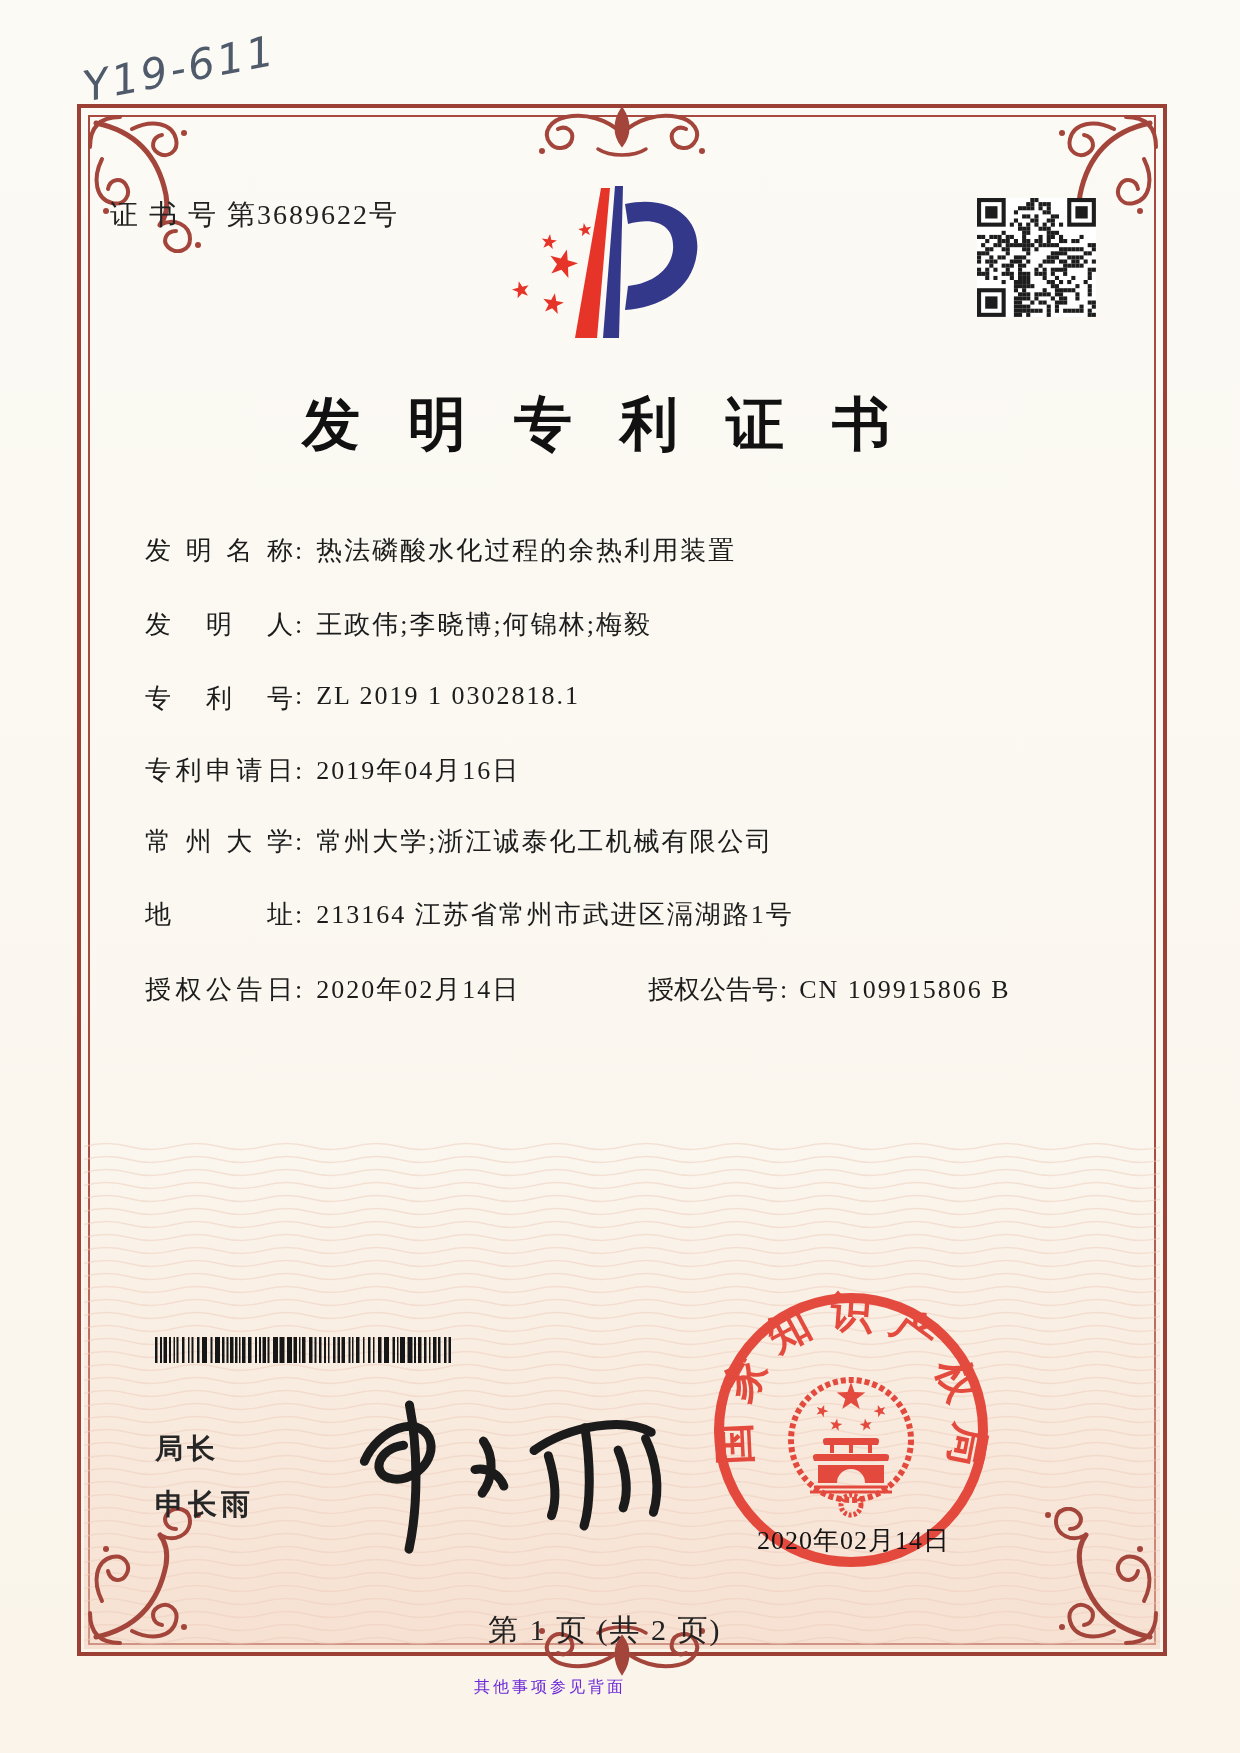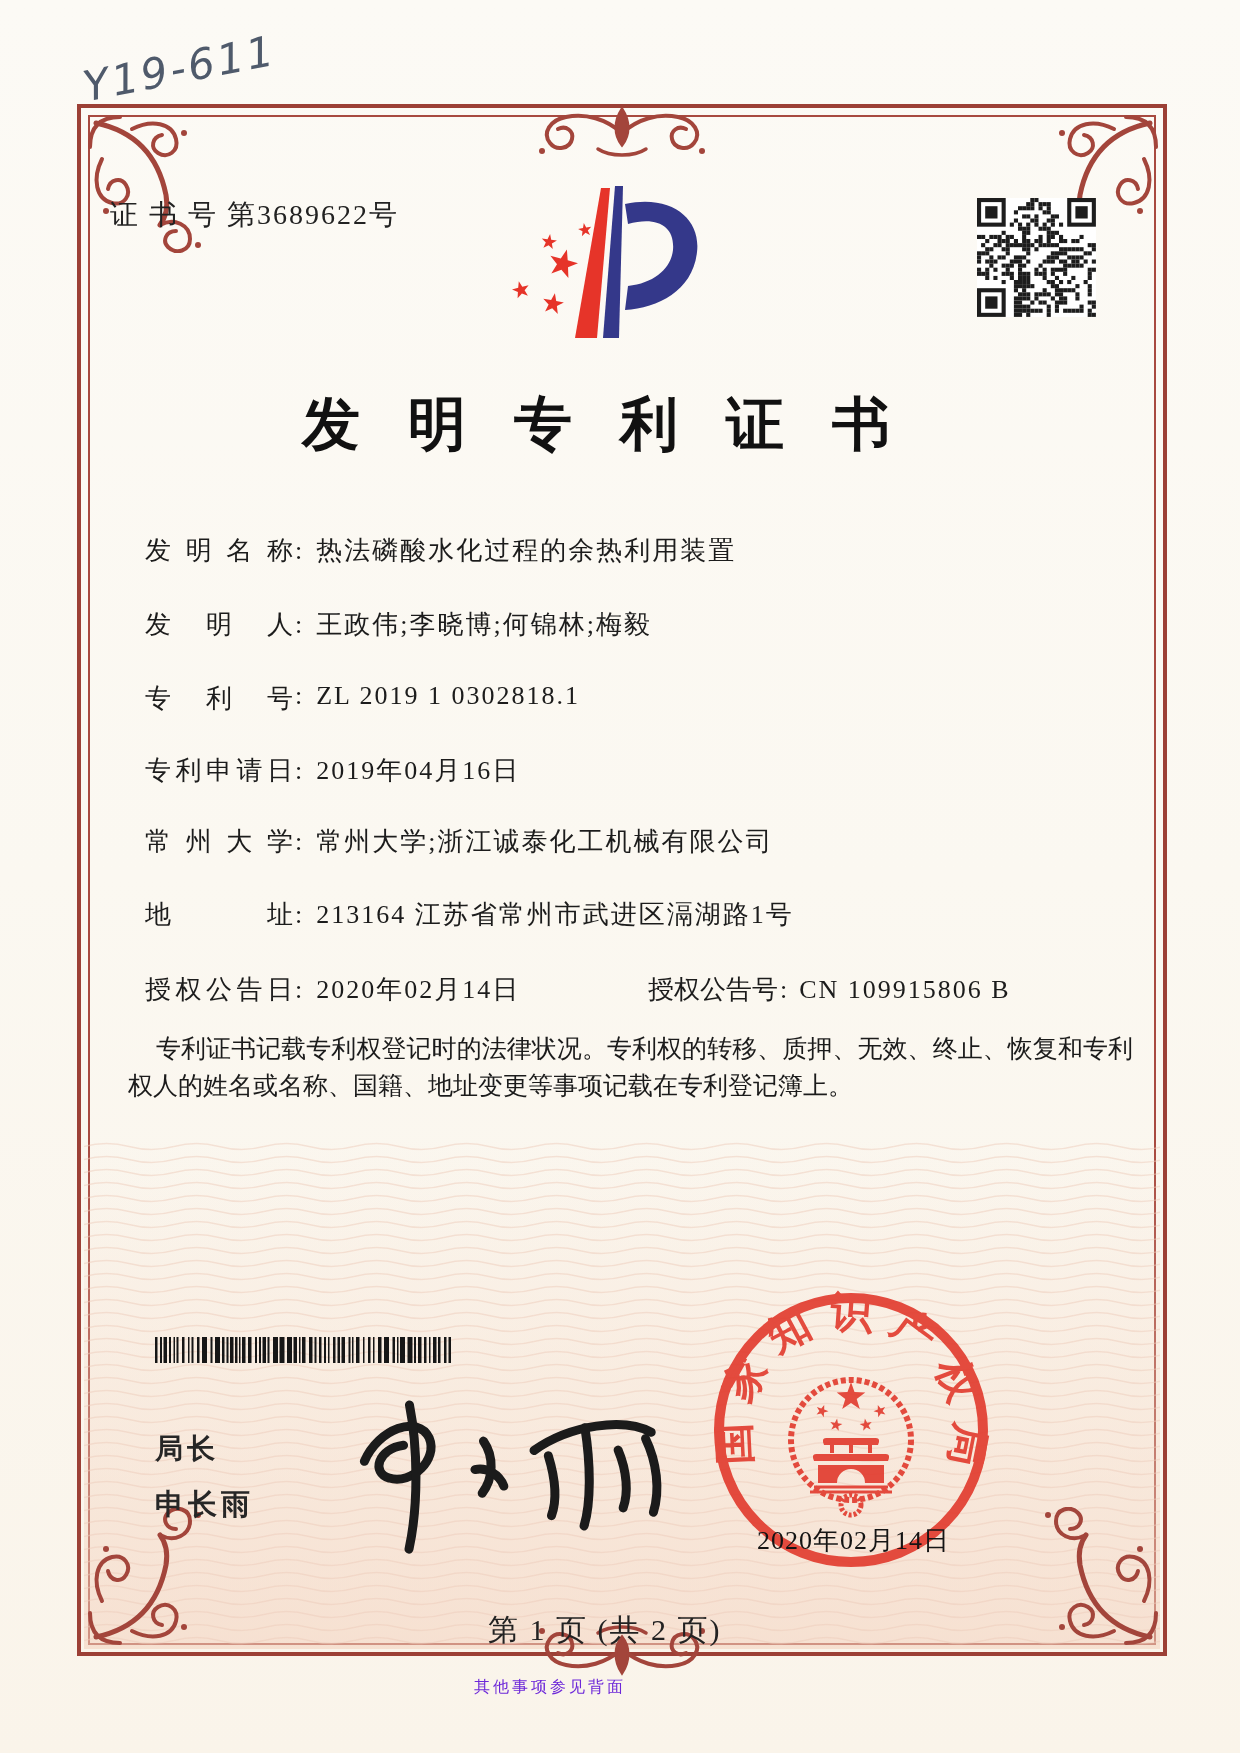--- a/index.html
+++ b/index.html
@@ -432,21 +432,20 @@
   <span class="flabel">地址</span><span class="colon">:</span><span class="fval">213164 江苏省常州市武进区滆湖路1号</span>
 </div>
 <div class="abs row" style="top:972px">
   <span class="flabel">授权公告日</span><span class="colon">:</span><span class="fval">2020年02月14日</span>
   <span class="pair2">
     <span>授权公告号</span><span class="colon">:</span><span class="fval">CN 109915806 B</span>
   </span>
 </div>
 
 <div class="abs notice">
-  <p>专利证书记载专利权登记时的法律状况。专利权的转移、质押、无效、终止、恢复和专利权人的姓名或名称、国籍、地址变更等事项记载在专利登记簿上。</p>
 </div>
 
 <svg id="bc-svg" class="abs barcode" width="307" height="26" viewBox="0 0 307 26">
     <rect x="2" y="0" width="2.5" height="26" fill="#161616"></rect>
     <rect x="7" y="0" width="2" height="26" fill="#161616"></rect>
     <rect x="10.5" y="0" width="3.5" height="26" fill="#161616"></rect>
     <rect x="16" y="0" width="2" height="26" fill="#161616"></rect>
     <rect x="20.5" y="0" width="1.5" height="26" fill="#161616"></rect>
     <rect x="23.5" y="0" width="2" height="26" fill="#161616"></rect>
     <rect x="29" y="0" width="2.5" height="26" fill="#161616"></rect>

